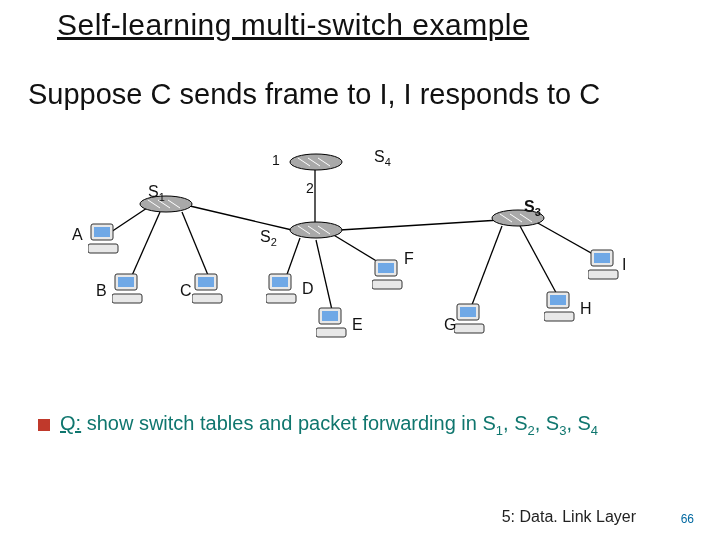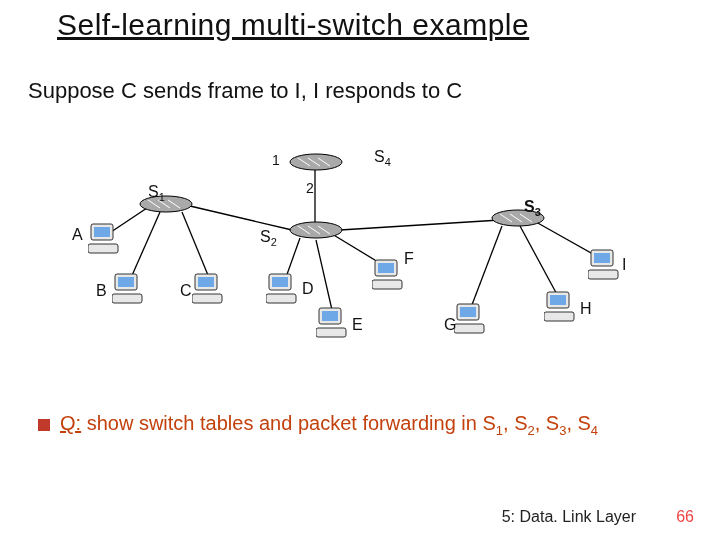--- a/index.html
+++ b/index.html
@@ -19,21 +19,21 @@
     font-size: 30px;
     color: #111;
     text-decoration: underline;
     letter-spacing: 0.5px;
     margin-left: 33px;
   }
   .subtitle {
     position: absolute;
     top: 78px;
     left: 28px;
-    font-size: 22px;
+    font-size: 29px;
     color: #111;
   }
   .diagram {
     position: absolute;
     top: 130px;
     left: 0;
     width: 720px;
     height: 260px;
   }
   .switch {
@@ -49,21 +49,21 @@
   .host svg { display:block; }
   .hlabel { position:absolute; font-size:16px; color:#111; }
   .link { stroke:#000; stroke-width:1.3; }
 
   .question {
     position: absolute;
     top: 410px;
     left: 38px;
     right: 40px;
     font-size: 20px;
-    color:#c2410c;
+    color:#0f766e;
     line-height: 1.35;
   }
   .question .bullet {
     display:inline-block;
     width:12px; height:12px;
     background:#c0392b;
     margin-right:10px;
     vertical-align: baseline;
     position: relative;
     top: 1px;
@@ -76,23 +76,23 @@
     bottom: 14px;
     right: 84px;
     font-size: 16px;
     font-family: Arial, Helvetica, sans-serif;
     color:#222;
   }
   .footer-num {
     position:absolute;
     bottom: 14px;
     right: 26px;
-    font-size: 16px;
+    font-size: 12px;
     font-family: Arial, Helvetica, sans-serif;
-    color:#ef4444;
+    color:#0369a1;
   }
 </style>
 </head>
 <body>
 
 <div class="title">Self-learning multi-switch example</div>
 <div class="subtitle">Suppose C sends frame to I, I responds to C</div>
 
 <div class="diagram">
 

